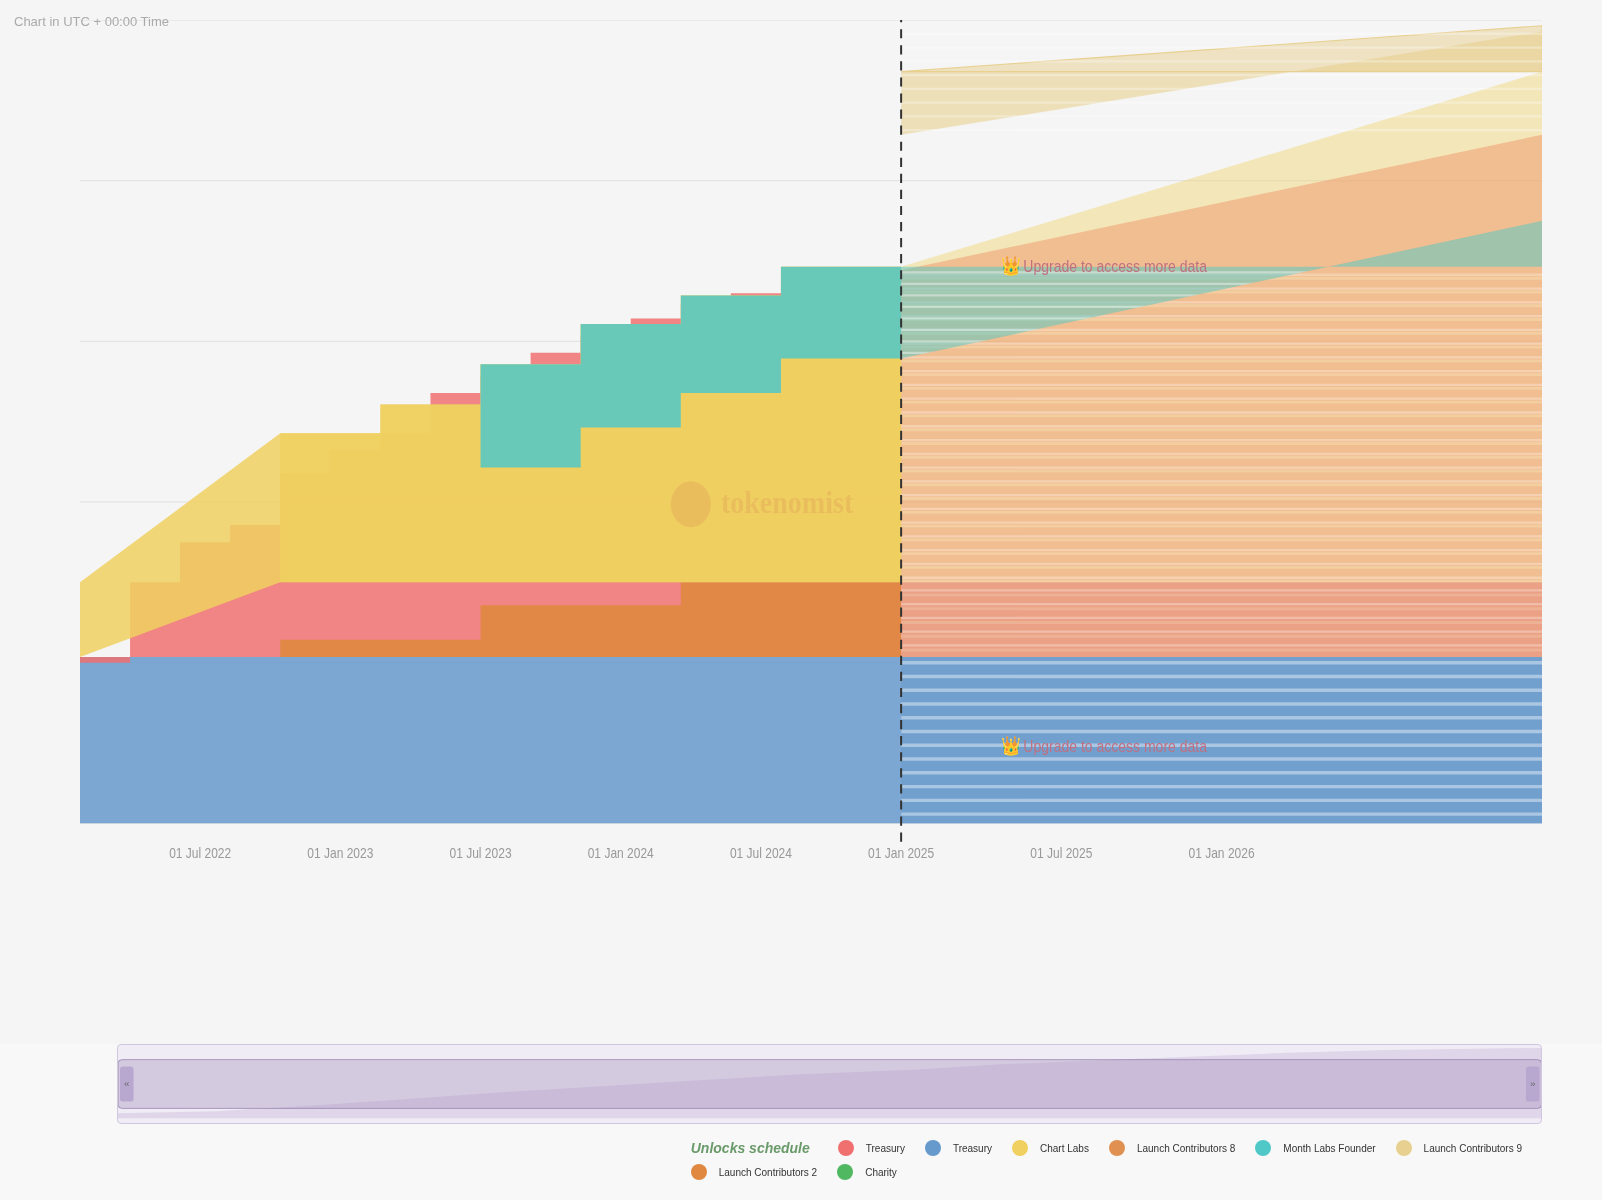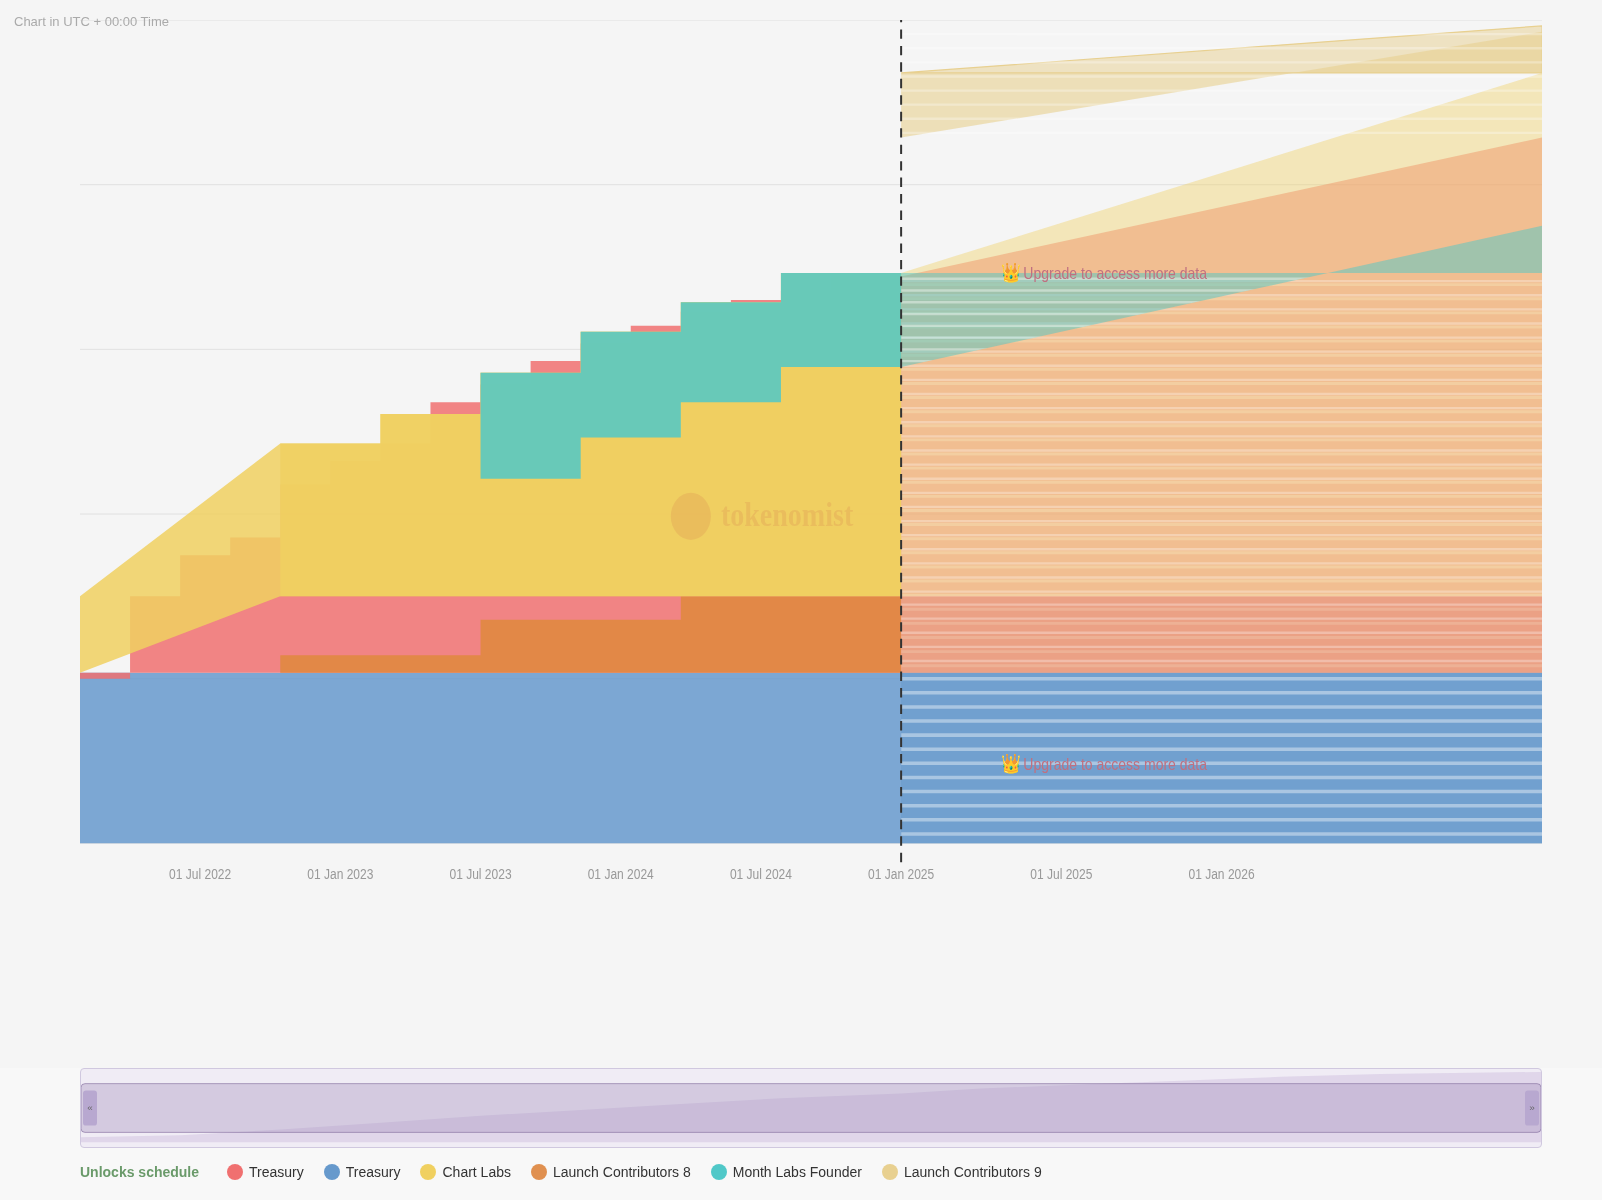--- a/index.html
+++ b/index.html
@@ -10,20 +10,21 @@
       min-height: 1200px;
       overflow: hidden;
     }
     .chart-container {
       background: #f8f8f8;
       width: 1602px;
       height: 1200px;
       position: relative;
       display: flex;
       flex-direction: column;
+      align-items: flex-end;
     }
     .chart-area {
       flex: 1;
       position: relative;
       padding: 20px 60px 60px 80px;
       background: #f5f5f5;
     }
     .chart-svg {
       width: 100%;
       height: 100%;
@@ -52,27 +53,28 @@
       display: flex;
       flex-wrap: wrap;
       align-items: center;
       gap: 8px 20px;
       font-size: 14px;
     }
     .legend-title {
       color: #6a9a6a;
       font-weight: 600;
       margin-right: 8px;
+      font-style: italic;
     }
     .legend-item {
       display: flex;
       align-items: center;
-      gap: 6px;
+      gap: 12px;
       color: #333;
-      font-size: 14px;
+      font-size: 10px;
     }
     .legend-dot {
       width: 16px;
       height: 16px;
       border-radius: 50%;
       flex-shrink: 0;
     }
     .legend-second-row {
       margin-top: 8px;
     }
@@ -382,15 +384,26 @@
         <span class="legend-dot" style="background:#50c8c8;"></span>
         <span>Month Labs Founder</span>
       </span>
 
       <span class="legend-item">
         <span class="legend-dot" style="background:#e8d090;"></span>
         <span>Launch Contributors 9</span>
       </span>
     </div>
 
+    <div class="legend-row legend-second-row">
+      <span class="legend-item">
+        <span class="legend-dot" style="background:#e08840;"></span>
+        <span>Launch Contributors 2</span>
+      </span>
+
+      <span class="legend-item">
+        <span class="legend-dot" style="background:#50b860;"></span>
+        <span>Charity</span>
+      </span>
+    </div>
   </div>
 
 </div>
 
 </body></html>

